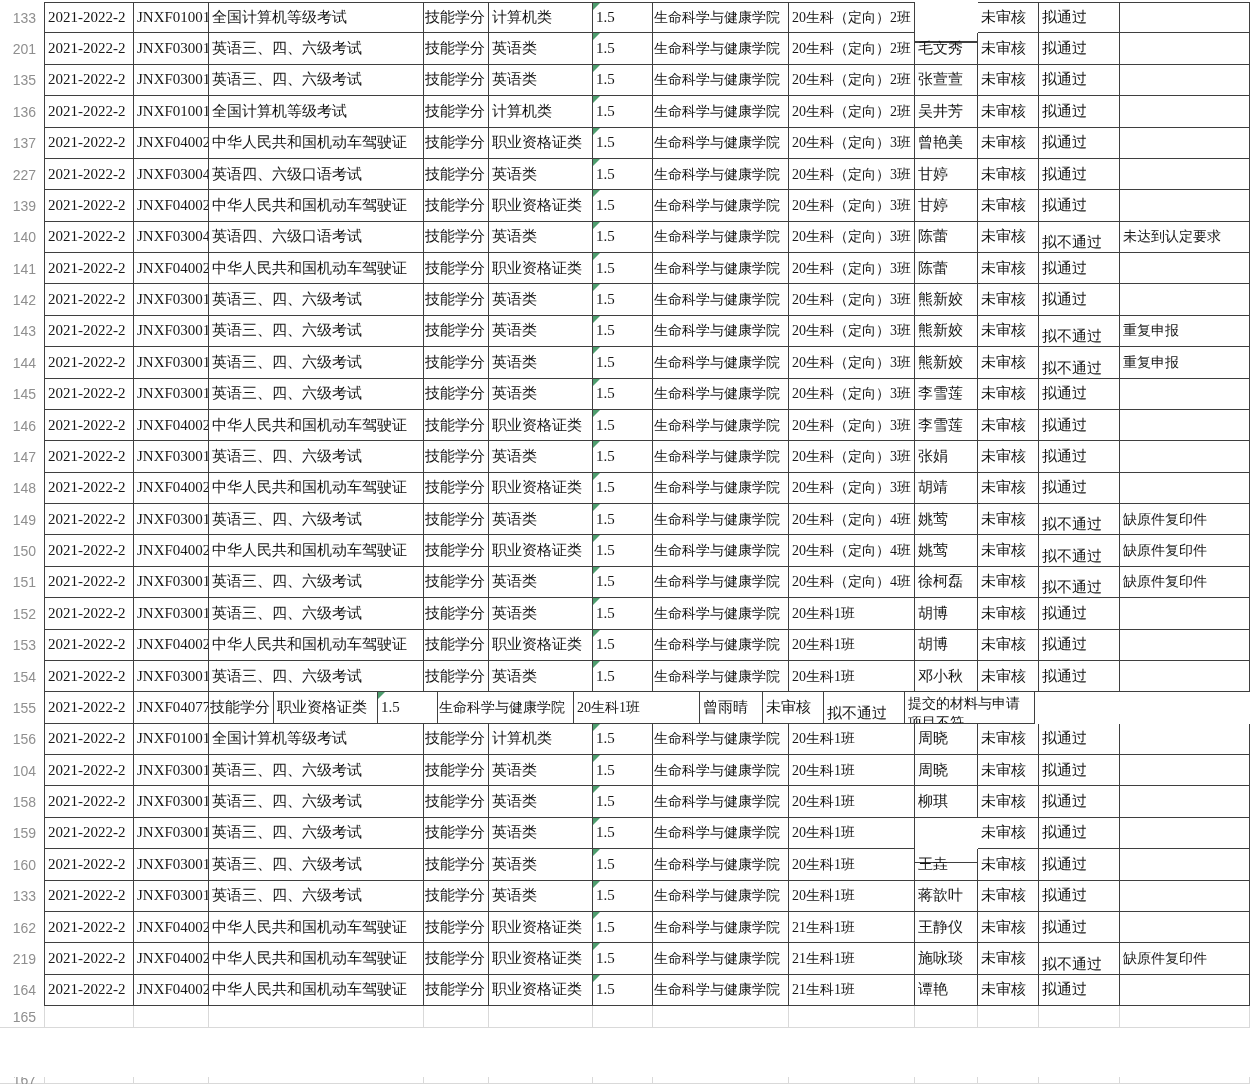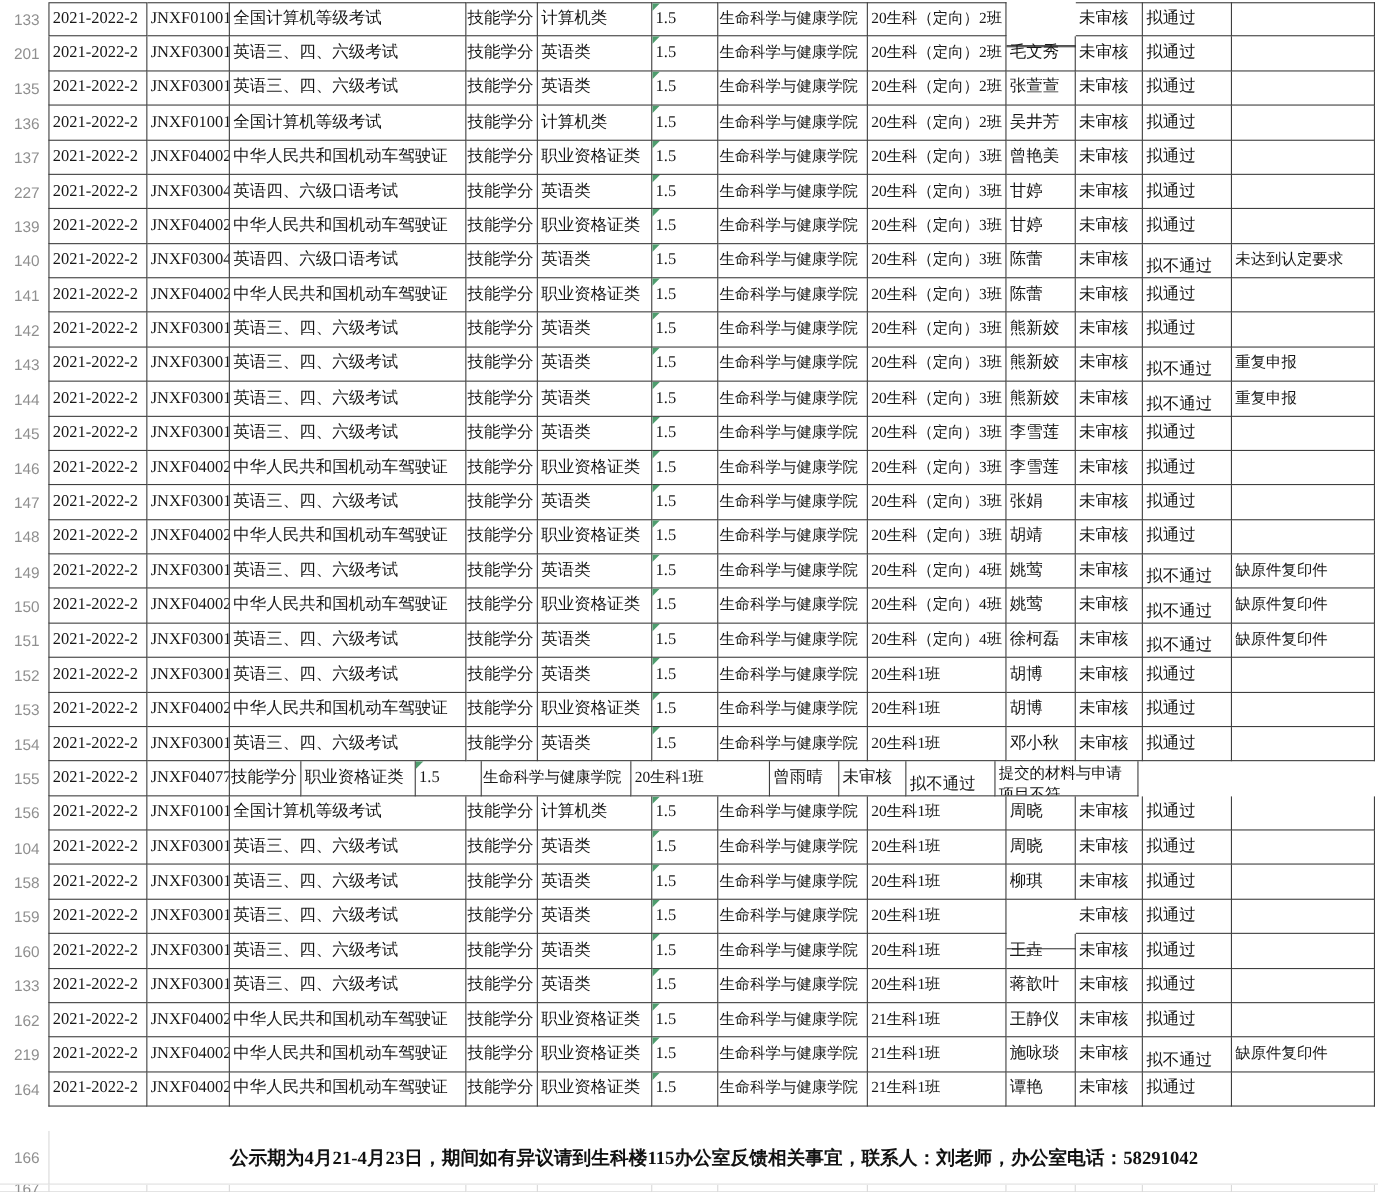--- a/index.html
+++ b/index.html
@@ -520,27 +520,36 @@
         <div class="cell latin score" style="width: 60px;">1.5</div>
         <div class="cell small tight" style="width: 136px;">生命科学与健康学院</div>
         <div class="cell small" style="width: 126px;">21生科1班</div>
         <div class="cell" style="width: 63px;">谭艳</div>
         <div class="cell" style="width: 61px;">未审核</div>
         <div class="cell" style="width: 81px;">拟通过</div>
         <div class="cell remark" style="width: 130px;"></div>
       </div>
     </div>
 
+  <div class="frow" id="row-165" style="top:1006px;height:22px;">
+      <div class="rowhead lhead">165</div>
+      <div class="lcell lfirst" style="width: 90px;"></div>
+      <div class="lcell" style="width: 75px;"></div>
+      <div class="lcell" style="width: 215px;"></div>
+      <div class="lcell" style="width: 65px;"></div>
+      <div class="lcell" style="width: 104px;"></div>
+      <div class="lcell" style="width: 60px;"></div>
+      <div class="lcell" style="width: 136px;"></div>
+      <div class="lcell" style="width: 126px;"></div>
+      <div class="lcell" style="width: 63px;"></div>
+      <div class="lcell" style="width: 61px;"></div>
+      <div class="lcell" style="width: 81px;"></div>
+      <div class="lcell" style="width: 130px;"></div>
+    </div>
 
-  <div class="frow" id="row-166" style="top:1028px;height:49px;">
-    <div class="rowhead lhead">166</div>
-    <div class="notice-cell">
-      <span>公示期为4月21-4月23日，期间如有异议请到生科楼115办公室反馈相关事宜，联系人：刘老师，办公室电话：58291042</span>
-    </div>
-  </div>
 
   <div class="frow" id="row-167" style="top:1077px;height:7px;">
       <div class="rowhead lhead">167</div>
       <div class="lcell lfirst" style="width: 90px;"></div>
       <div class="lcell" style="width: 75px;"></div>
       <div class="lcell" style="width: 215px;"></div>
       <div class="lcell" style="width: 65px;"></div>
       <div class="lcell" style="width: 104px;"></div>
       <div class="lcell" style="width: 60px;"></div>
       <div class="lcell" style="width: 136px;"></div>

